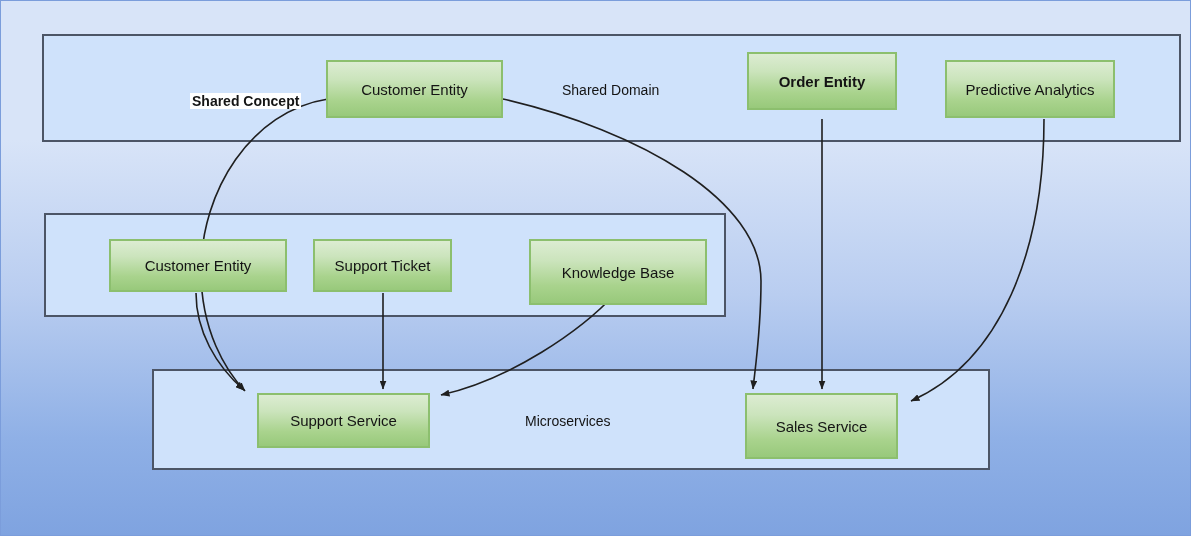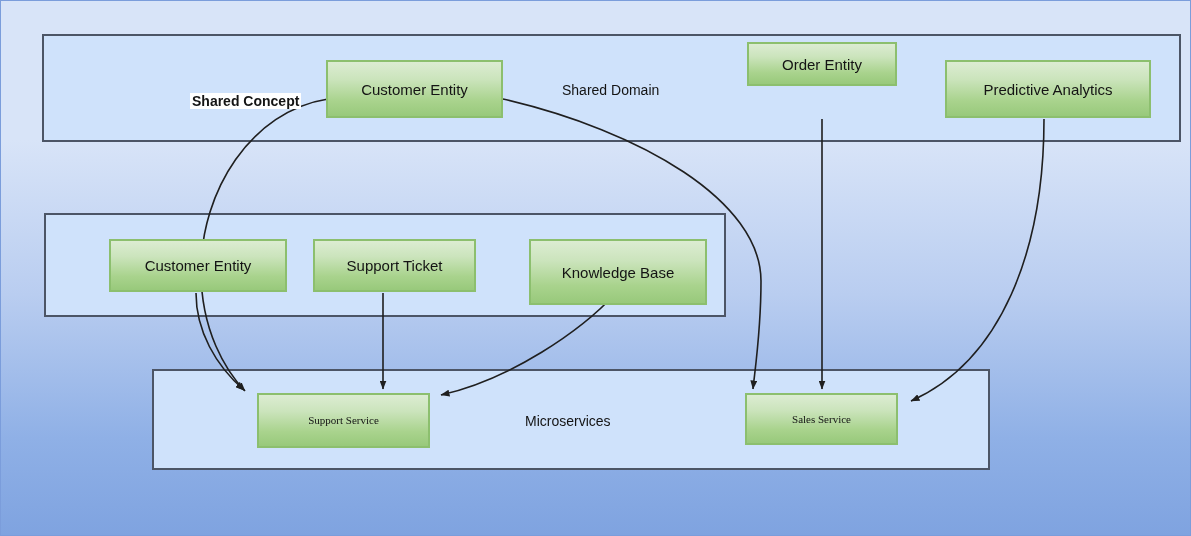--- a/index.html
+++ b/index.html
@@ -54,22 +54,21 @@
     z-index: 5;
   }
   .node-label {
     font-size: 15px;
     color: #141414;
     white-space: nowrap;
     text-align: center;
     line-height: 1;
   }
   .node.small .node-label {
-    font-size: 11px;
-    font-family: Liberation Serif, serif;
+    font-size: 15px;
   }
   
   #edges {
     position: absolute;
     left: 0;
     top: 0;
     width: 1191px;
     height: 536px;
     z-index: 4;
     pointer-events: none;
@@ -104,36 +103,36 @@
     </div>
   <div id="labels-layer">
       <div class="container-label" style="left: 561px; top: 82px; color: rgb(20, 20, 20);">Shared Domain</div>
       <div class="container-label" style="left: 524px; top: 413px; color: rgb(20, 20, 20); text-align: right;">Microservices</div>
       <div class="container-label boxed" style="left: 189px; top: 92px; color: rgb(20, 20, 20);">Shared Concept</div>
     </div>
   <div id="nodes-layer">
       <div class="node" style="left: 325px; top: 59px; width: 177px; height: 58px; border-color: rgb(140, 191, 110);">
         <span class="node-label" style="color: rgb(20, 20, 20);">Customer Entity</span>
       </div>
-      <div class="node" style="left: 746px; top: 41px; width: 150px; height: 44px; border-color: rgb(140, 191, 110);">
+      <div class="node" style="left: 746px; top: 51px; width: 150px; height: 58px; border-color: rgb(140, 191, 110); font-weight: bold;">
         <span class="node-label" style="color: rgb(20, 20, 20);">Order Entity</span>
       </div>
-      <div class="node" style="left: 944px; top: 59px; width: 206px; height: 58px; border-color: rgb(140, 191, 110); align-items: center;">
+      <div class="node" style="left: 944px; top: 59px; width: 170px; height: 58px; border-color: rgb(140, 191, 110); align-items: center;">
         <span class="node-label" style="color: rgb(20, 20, 20);">Predictive Analytics</span>
       </div>
       <div class="node" style="left: 108px; top: 238px; width: 178px; height: 53px; border-color: rgb(140, 191, 110);">
         <span class="node-label" style="color: rgb(20, 20, 20);">Customer Entity</span>
       </div>
-      <div class="node" style="left: 312px; top: 238px; width: 163px; height: 53px; border-color: rgb(140, 191, 110);">
+      <div class="node" style="left: 312px; top: 238px; width: 139px; height: 53px; border-color: rgb(140, 191, 110);">
         <span class="node-label" style="color: rgb(20, 20, 20);">Support Ticket</span>
       </div>
       <div class="node" style="left: 528px; top: 238px; width: 178px; height: 66px; border-color: rgb(140, 191, 110);">
         <span class="node-label" style="color: rgb(20, 20, 20);">Knowledge Base</span>
       </div>
       <div class="node small" style="left: 256px; top: 392px; width: 173px; height: 55px; border-color: rgb(140, 191, 110);">
         <span class="node-label" style="color: rgb(20, 20, 20);">Support Service</span>
       </div>
-      <div class="node small" style="left: 744px; top: 392px; width: 153px; height: 52px; border-color: rgb(140, 191, 110); justify-content: center;">
+      <div class="node small" style="left: 744px; top: 392px; width: 153px; height: 66px; border-color: rgb(140, 191, 110); justify-content: center;">
         <span class="node-label" style="color: rgb(20, 20, 20);">Sales Service</span>
       </div>
     </div>
 
 </div>
 
 </body></html>

